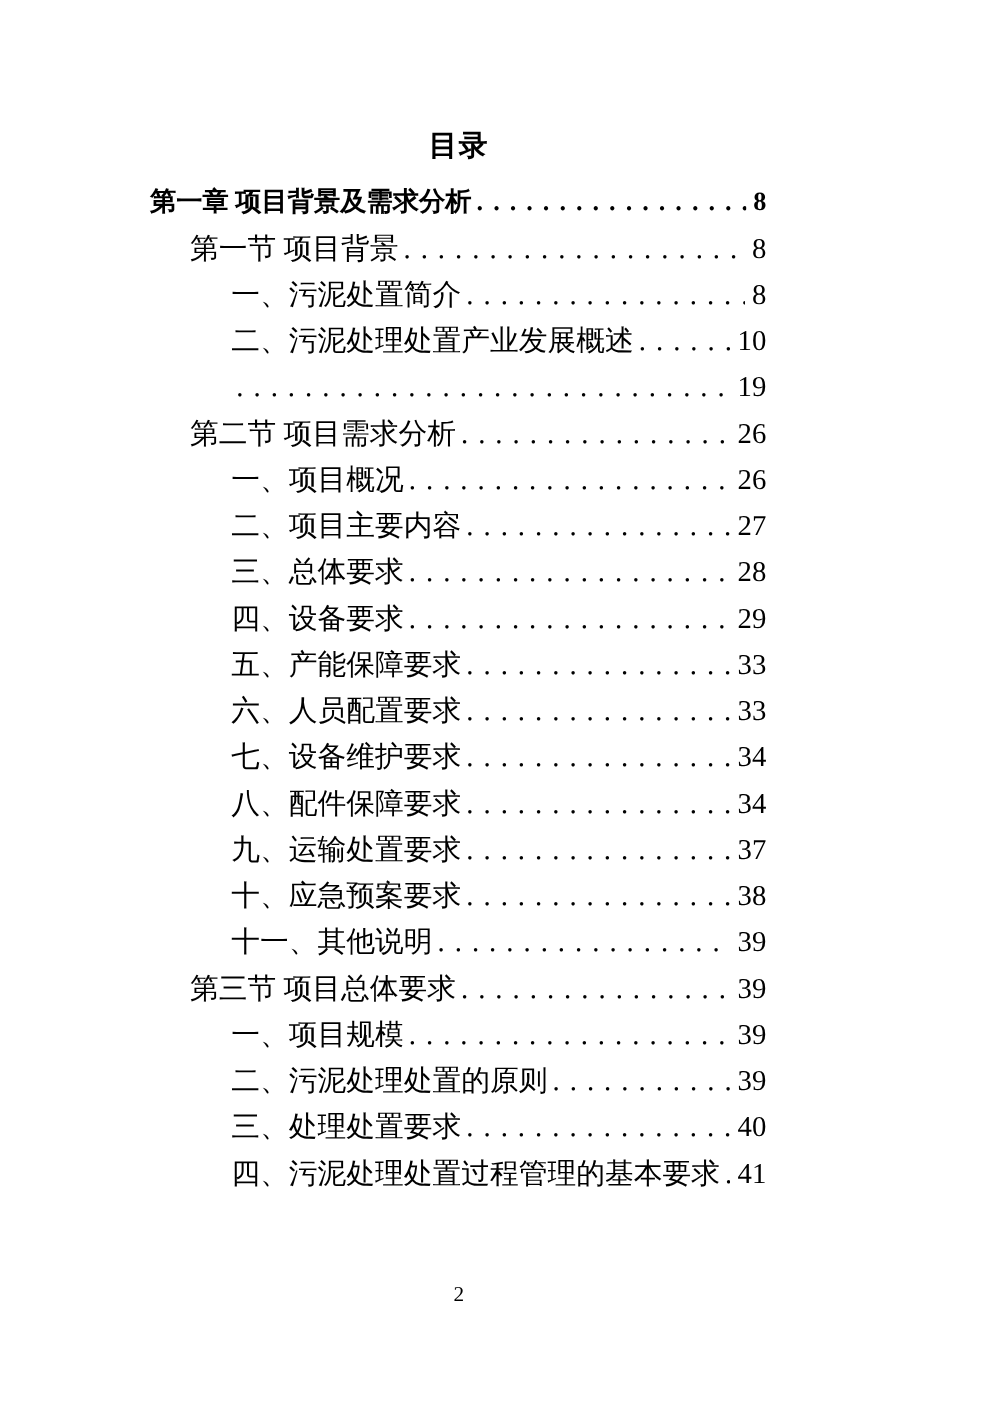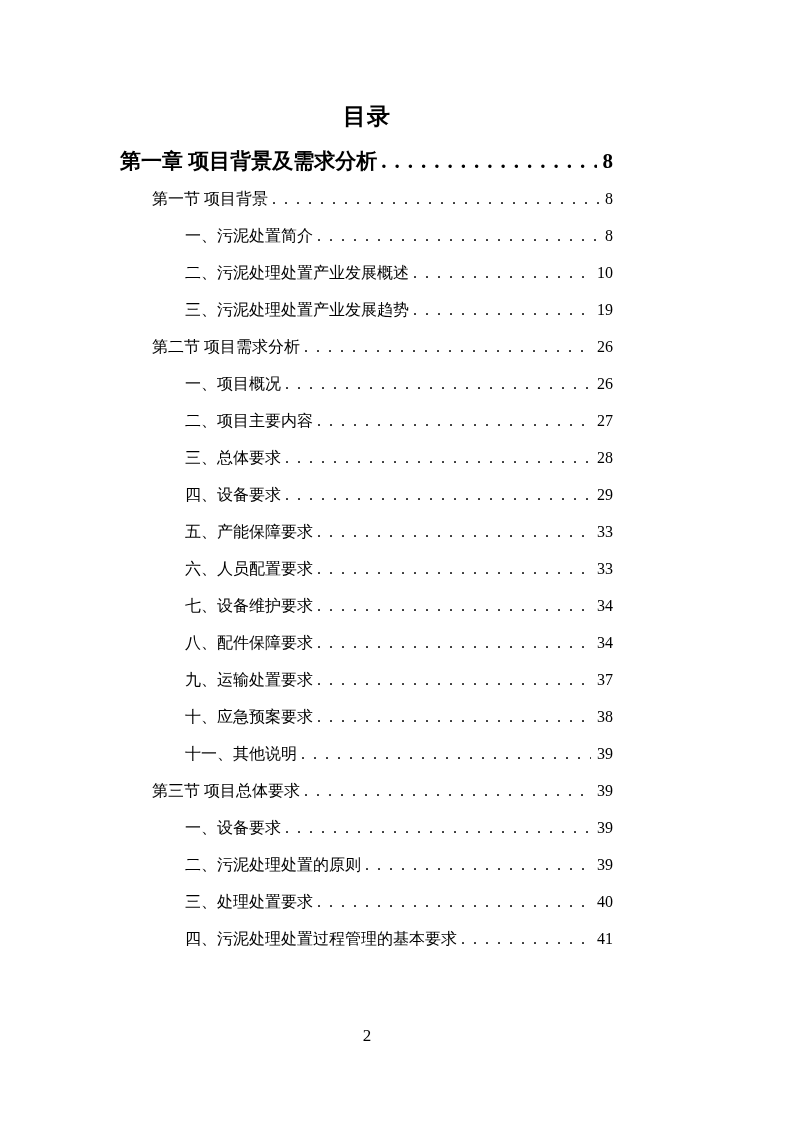--- a/index.html
+++ b/index.html
@@ -29,21 +29,21 @@
   .toc-list {
     position: absolute;
     top: 143px;
     left: 120px;
     right: 121px; 
   }
   .toc-row {
     display: flex;
     align-items: baseline;
     height: 37px;
-    font-size: 16px;
+    font-size: 23px;
     line-height: 37px;
     cursor: pointer;
   }
   .toc-row.level-chapter {
     font-weight: bold;
     font-size: 21px;
   }
   .toc-row.level-section { padding-left: 32px; }
   .toc-row.level-item    { padding-left: 65px; }
   .toc-label {
@@ -98,21 +98,20 @@
     <span class="toc-label">一、污泥处置简介</span>
     <span class="toc-dots"></span>
     <span class="toc-page">8</span>
   </div>
       <div class="toc-row level-item">
     <span class="toc-label">二、污泥处理处置产业发展概述</span>
     <span class="toc-dots"></span>
     <span class="toc-page">10</span>
   </div>
       <div class="toc-row level-item">
-    <span class="toc-label">三、污泥处理处置产业发展趋势</span>
     <span class="toc-dots"></span>
     <span class="toc-page">19</span>
   </div>
       <div class="toc-row level-section">
     <span class="toc-label">第二节 项目需求分析</span>
     <span class="toc-dots"></span>
     <span class="toc-page">26</span>
   </div>
       <div class="toc-row level-item">
     <span class="toc-label">一、项目概况</span>
@@ -168,21 +167,21 @@
     <span class="toc-label">十一、其他说明</span>
     <span class="toc-dots"></span>
     <span class="toc-page">39</span>
   </div>
       <div class="toc-row level-section">
     <span class="toc-label">第三节 项目总体要求</span>
     <span class="toc-dots"></span>
     <span class="toc-page">39</span>
   </div>
       <div class="toc-row level-item">
-    <span class="toc-label">一、设备要求</span>
+    <span class="toc-label">一、项目规模</span>
     <span class="toc-dots"></span>
     <span class="toc-page">39</span>
   </div>
       <div class="toc-row level-item">
     <span class="toc-label">二、污泥处理处置的原则</span>
     <span class="toc-dots"></span>
     <span class="toc-page">39</span>
   </div>
       <div class="toc-row level-item">
     <span class="toc-label">三、处理处置要求</span>

